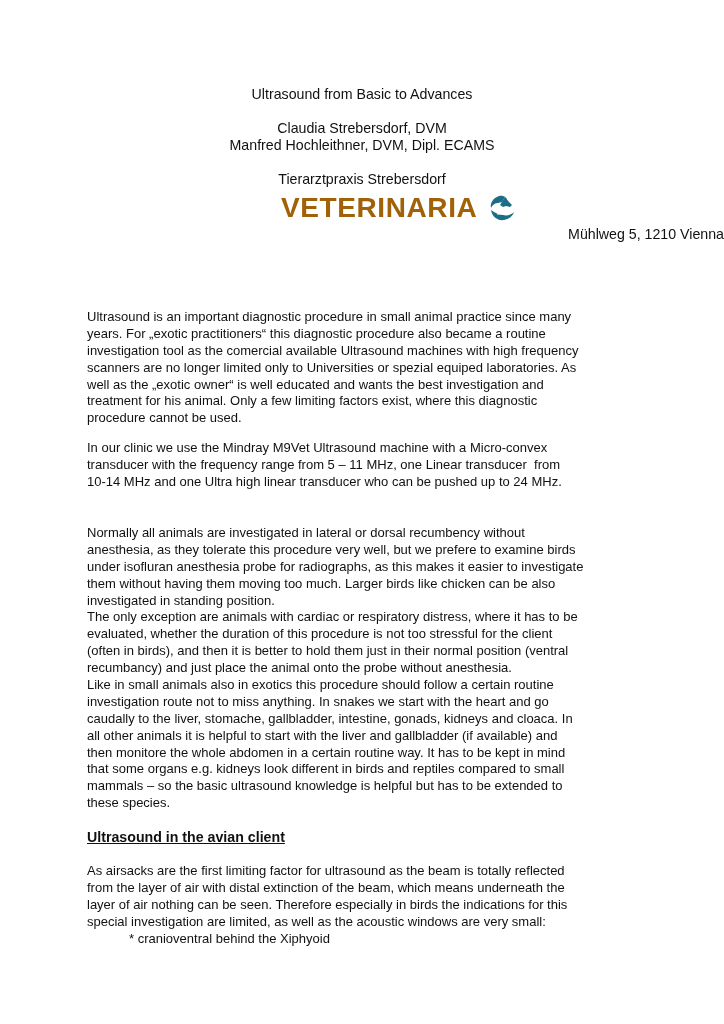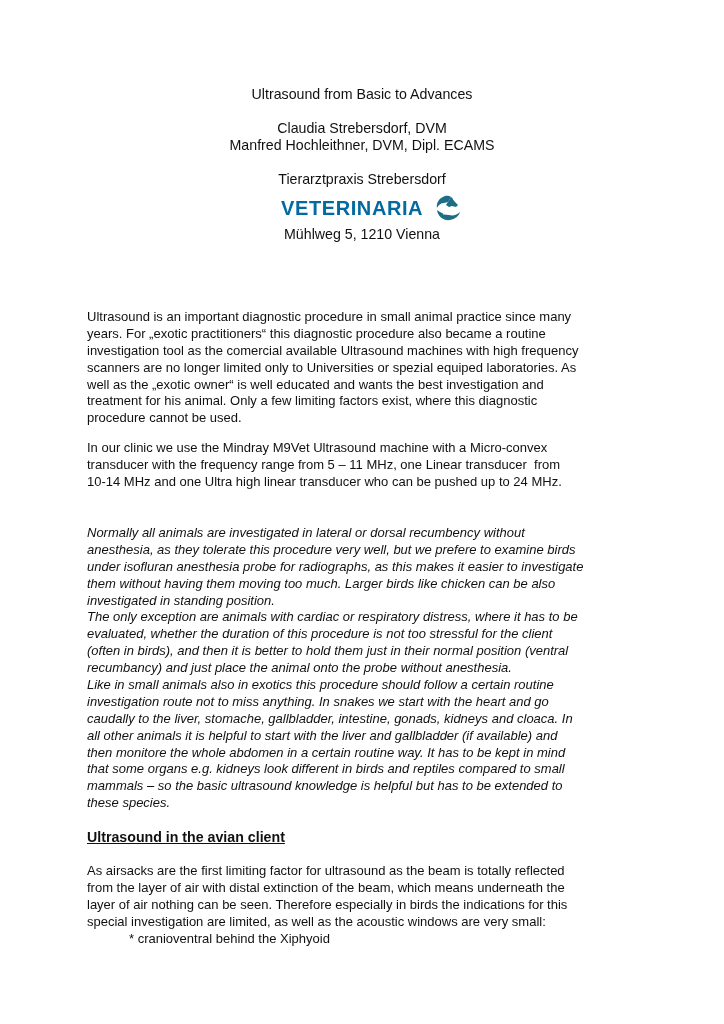--- a/index.html
+++ b/index.html
@@ -3,28 +3,28 @@
 <meta charset="utf-8">
 <style>
   html, body { margin:0; padding:0; background:#ffffff; }
   body { width:724px; height:1024px; position:relative; overflow:hidden;
          font-family:"Liberation Sans", sans-serif; color:#111; }
   .center { position:absolute; left:0; width:724px; text-align:center; font-size:14.2px; line-height:17px; }
   .title { top:86px; font-weight:normal; }
   .authors { top:120px; }
   .practice { top:171px; }
   .logo { position:absolute; top:193px; left:281px; height:30px; display:flex; align-items:center; }
-  .logo-text { font-size:20px; font-weight:bold; letter-spacing:0.6px; color:#0369a1; font-family:"Liberation Sans", sans-serif; }
+  .logo-text { font-size:28px; font-weight:bold; letter-spacing:0.6px; color:#a16207; font-family:"Liberation Sans", sans-serif; }
   .logo-icon { margin-left:8px; width:34px; height:30px; }
-  .address { top:226px; }
+  .address { top:226px;text-align:right; }
   .body { position:absolute; left:87px; width:580px; font-size:13px; line-height:16.9px; }
   .line { white-space:pre; display:block; height:16.9px; }
   .p1 { top:309px; }
   .p2 { top:440px; }
-  .p3 { top:525px;font-style:italic; }
+  .p3 { top:525px; }
   .heading { position:absolute; left:87px; top:829px; font-size:14.2px; font-weight:bold; text-decoration:underline; }
   .p4 { top:863px; }
   .bullet { padding-left:42px; }
 </style>
 </head>
 <body>
 
 <div class="center title">Ultrasound from Basic to Advances</div>
 
 <div class="center authors">

